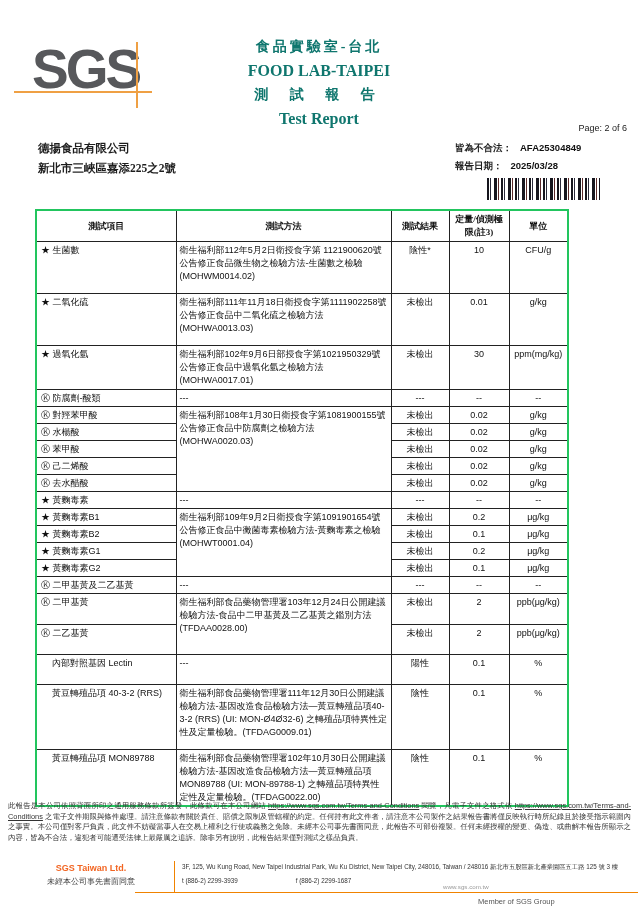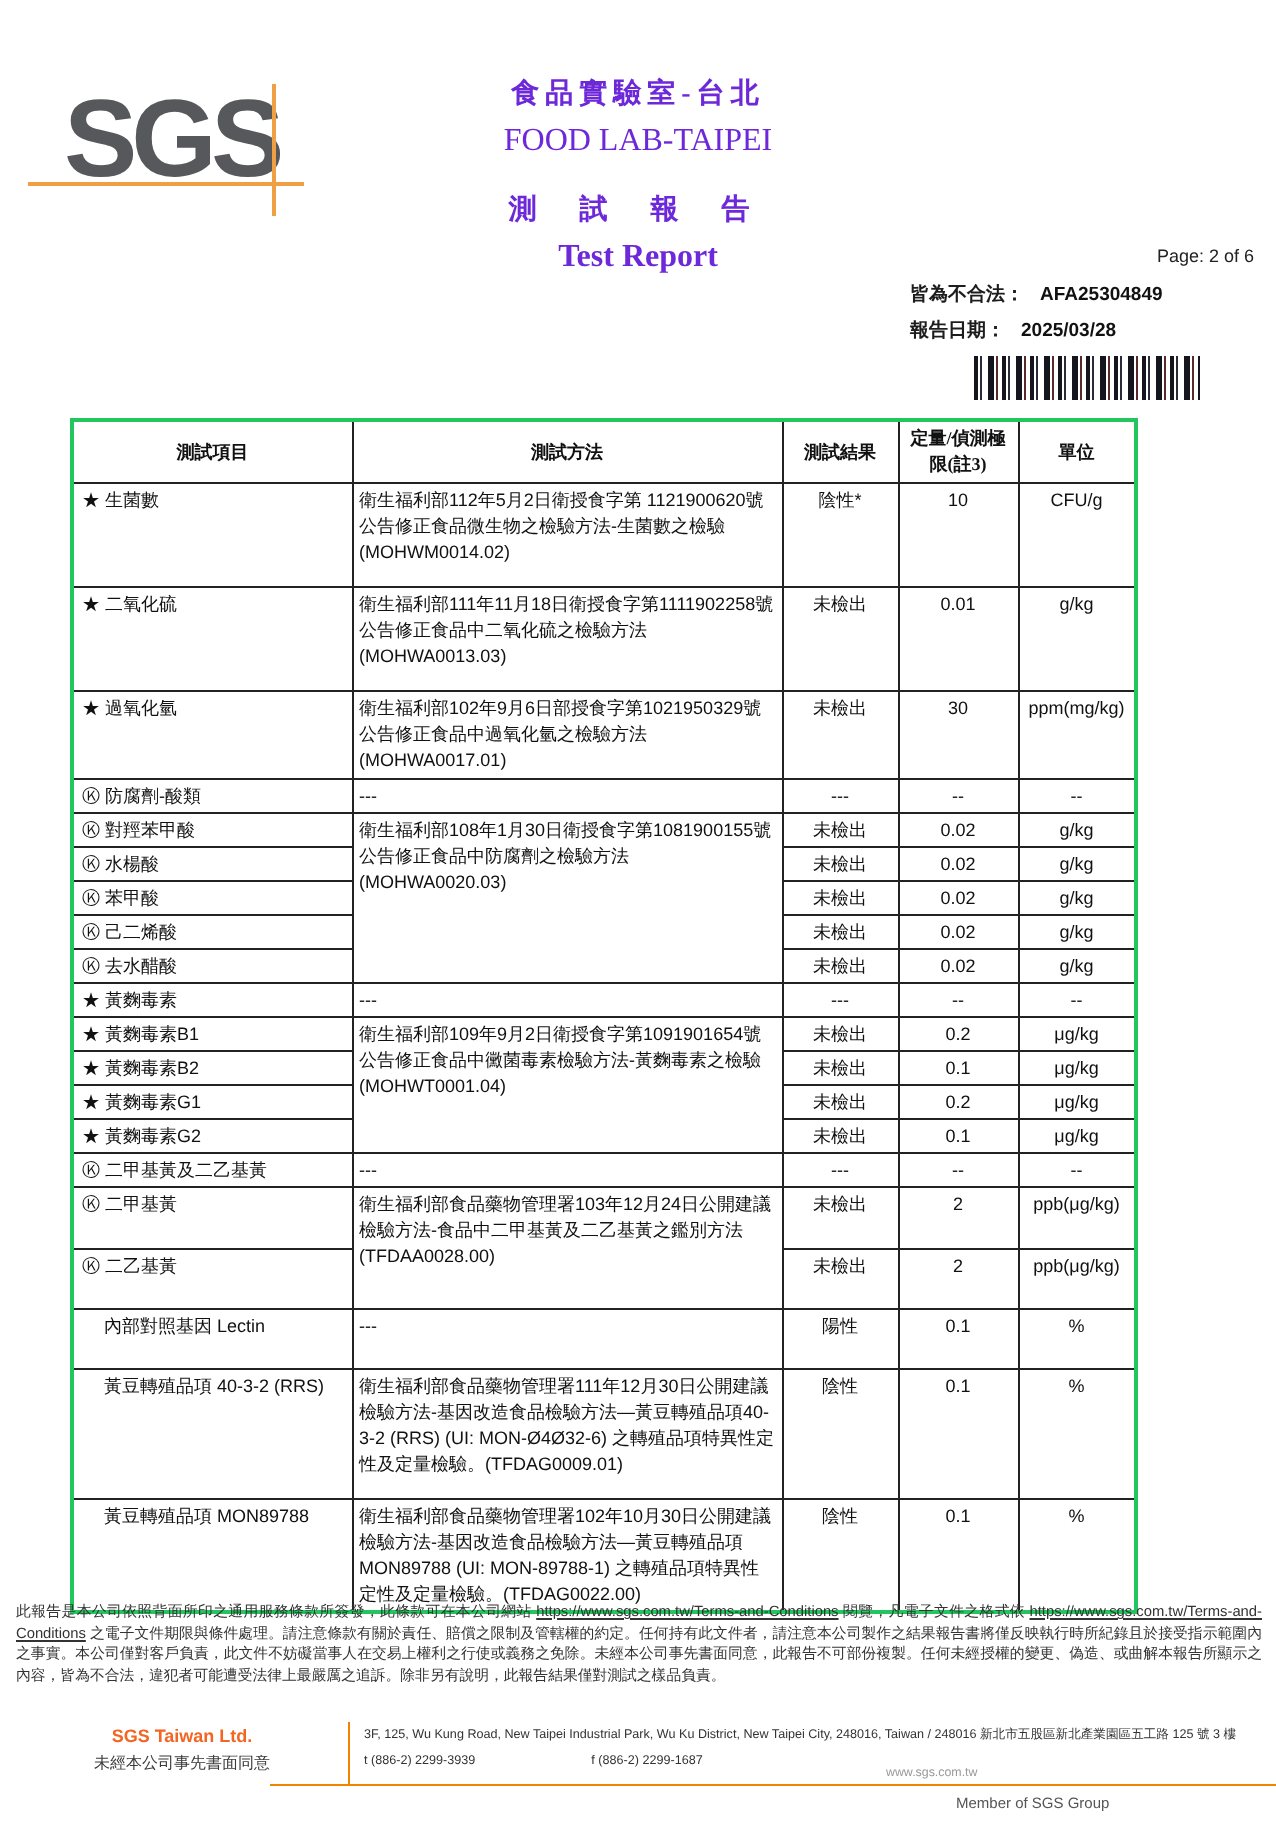--- a/index.html
+++ b/index.html
@@ -6,23 +6,23 @@
   body { background:#e8e8e8; font-family:"Liberation Sans",sans-serif; }
   .page { position:relative; width:638px; height:911px; background:#ffffff; margin:0 auto; overflow:hidden; color:#222; }
 
   
   .logo { position:absolute; left:28px; top:40px; width:130px; height:70px; }
   .logo-text { position:absolute; left:4px; top:2px; font-family:"Liberation Sans",sans-serif; font-weight:bold; font-size:55px; line-height:55px; color:#57585B; letter-spacing:-3px; }
   .logo-vline { position:absolute; left:108px; top:2px; width:2px; height:66px; background:#EFA044; }
   .logo-hline { position:absolute; left:-14px; top:51px; width:138px; height:2px; background:#EFA044; }
 
   
-  .titleblock { position:absolute; left:0; top:38px; width:100%; text-align:center; color:#6d28d9; }
+  .titleblock { position:absolute; left:0; top:38px; width:100%; text-align:center; color:#0f766e; }
   .t1 { font-family:"Liberation Serif",serif; font-weight:bold; font-size:14px; letter-spacing:3px; margin-bottom:6px; }
-  .t2 { font-family:"Liberation Serif",serif; font-weight:normal; font-size:16px; margin-bottom:16px; }
+  .t2 { font-family:"Liberation Serif",serif; font-weight:bold; font-size:16px; margin-bottom:6px; }
   .t3 { font-family:"Liberation Serif",serif; font-weight:bold; font-size:14px; letter-spacing:9px; margin-bottom:6px; }
   .t4 { font-family:"Liberation Serif",serif; font-weight:bold; font-size:16px; }
 
   .pageno { position:absolute; right:11px; top:123px; font-size:9px; color:#222; }
 
   .client { position:absolute; left:38px; top:138px; font-family:"Liberation Serif",serif; font-weight:bold; font-size:11.5px; line-height:20px; color:#1d1d1d; }
 
   .reportmeta { position:absolute; left:455px; top:139px; font-size:9.5px; line-height:17px; }
   .metalabel { font-family:"Liberation Serif",serif; font-weight:bold; color:#1d1d1d; }
   .metaval { font-family:"Liberation Sans",sans-serif; font-weight:bold; margin-left:8px; color:#111; }
@@ -73,20 +73,24 @@
 
   <div class="titleblock">
     <div class="t1">食品實驗室-台北</div>
     <div class="t2">FOOD LAB-TAIPEI</div>
     <div class="t3">測 試 報 告</div>
     <div class="t4">Test Report</div>
   </div>
 
   <div class="pageno">Page: 2 of 6</div>
 
+  <div class="client">
+    <div>德揚食品有限公司</div>
+    <div>新北市三峽區嘉添225之2號</div>
+  </div>
 
   <div class="reportmeta">
     <div class="metarow">
       <span class="metalabel">皆為不合法：</span><span class="metaval">AFA25304849</span>
     </div>
     <div class="metarow">
       <span class="metalabel">報告日期：</span><span class="metaval">2025/03/28</span>
     </div>
   </div>
 

